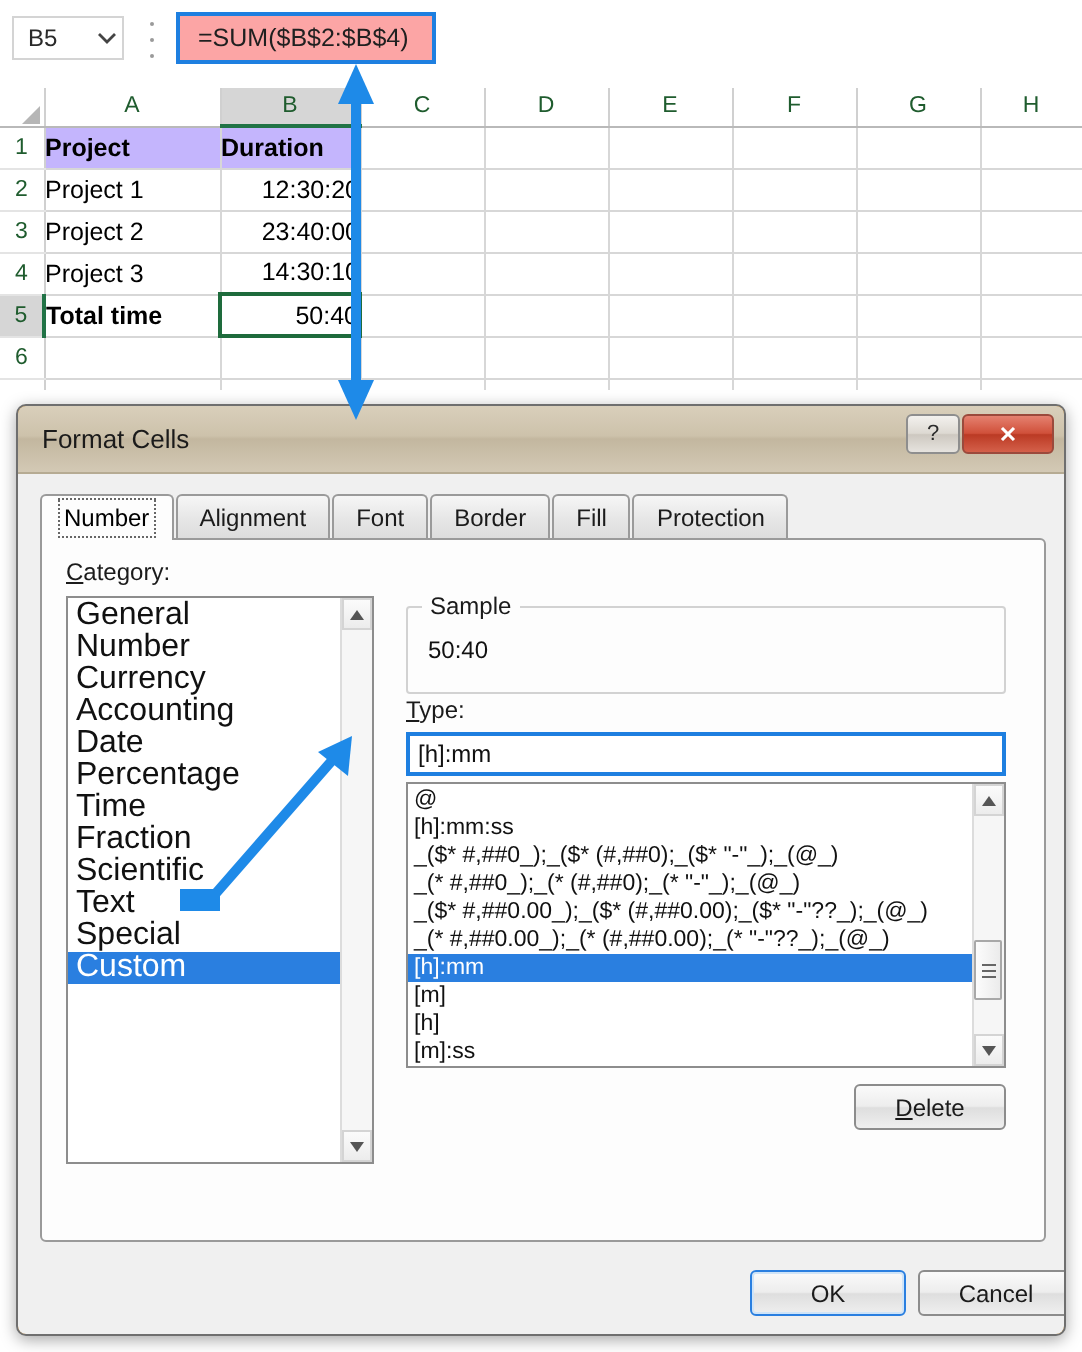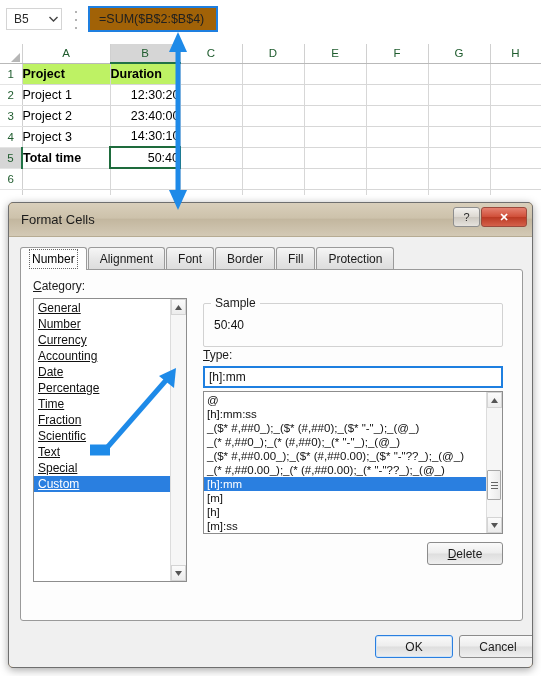--- a/index.html
+++ b/index.html
@@ -30,21 +30,21 @@
   .name-box-arrow svg { display: block; }
   .fb-divider {
     position: absolute; left: 74px; top: 11px;
     width: 4px; height: 18px;
     display: flex; flex-direction: column; justify-content: space-between;
     align-items: center;
   }
   .fb-divider i { width: 2px; height: 2px; background: #9a9a9a; border-radius: 50%; display:block; }
   .formula-bar {
     position: absolute; left: 88px; top: 6px; width: 130px; height: 26px;
-    border: 2px solid #1e7fe0; background: #a16207;
+    border: 2px solid #1e7fe0; background: #fca5a5;
     display: flex; align-items: center;
     padding-left: 9px;
     font-size: 12.5px; color: #202020;
   }
   .fb-rest {
     position: absolute; left: 218px; top: 6px; right: 0; height: 26px;
     background: #fff;
   }
 
   
@@ -73,21 +73,21 @@
     font-size: 11.5px; font-weight: normal; color: #1f5c2e;
     text-align: center; vertical-align: middle;
   }
   .rowhdr.sel { background: #d6d6d6; border-right: 2px solid #217346; }
   .cell {
     height: 21px; border-right: 1px solid #d7d7d7; border-bottom: 1px solid #d7d7d7;
     font-size: 12.5px; color: #000;
     padding: 0 4px; vertical-align: middle;
     white-space: nowrap; overflow: hidden;
   }
-  .cell.hdrrow { background: #bef264; font-weight: bold; }
+  .cell.hdrrow { background: #c4b5fd; font-weight: bold; }
   .cell.bold { font-weight: bold; }
   .cell.right { text-align: right; }
   .cell.total {
     border: 2px solid #1e6b3c; position: relative; background: #fff;
   }
   .cell.total::after {
     content: ""; position: absolute; right: -4px; bottom: -4px;
     width: 6px; height: 6px; background: #1e6b3c; border: 1px solid #fff;
   }
 
@@ -150,21 +150,21 @@
   .lbl u { text-decoration: underline; }
 
   
   .cat-list {
     position: absolute; left: 12px; top: 28px; width: 154px; height: 284px;
     border: 1px solid #8d8d8d; background: #fff; display: flex;
   }
   .cat-items { flex: 1; overflow: hidden; padding-top: 1px; }
   .cat-item {
     height: 16px; line-height: 16px; padding-left: 4px;
-    font-size: 12px; color: #111; white-space: nowrap; text-decoration: underline;
+    font-size: 16px; color: #111; white-space: nowrap;
   }
   .cat-item.selected { background: #2a7fe0; color: #fff; }
 
   
   .vsb {
     width: 16px; background: #f6f6f6; border-left: 1px solid #dcdcdc;
     display: flex; flex-direction: column; position: relative;
   }
   .sb-arrow {
     height: 16px; display: flex; align-items: center; justify-content: center;

